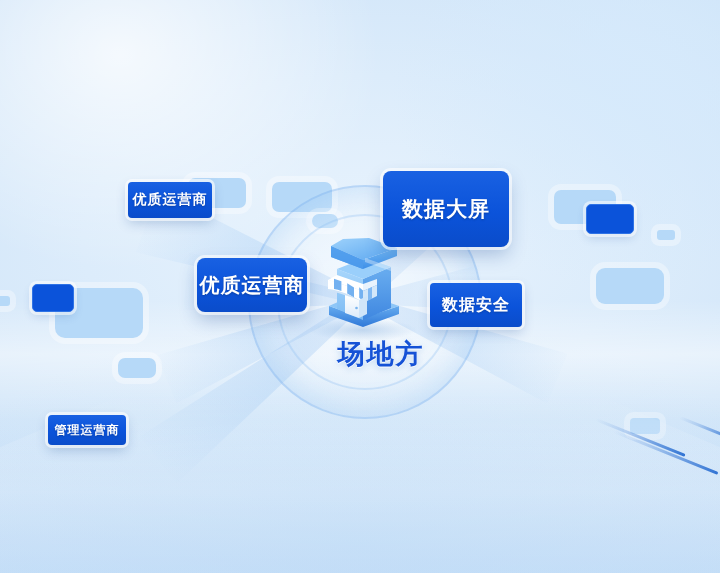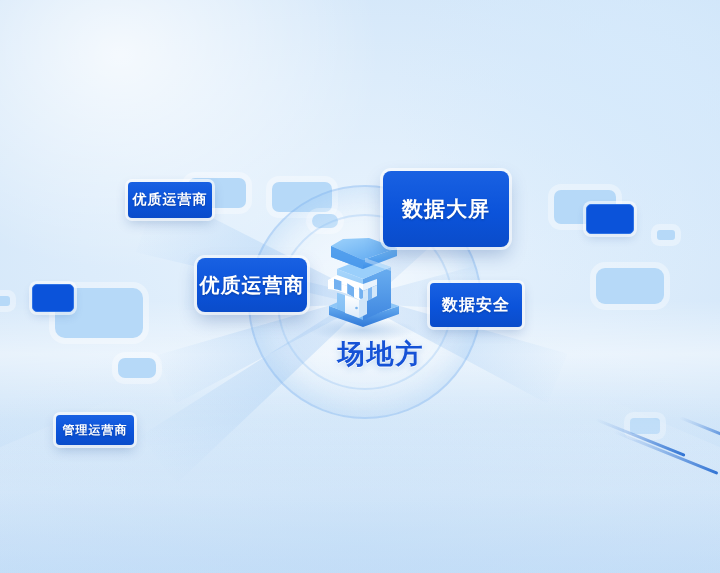--- a/index.html
+++ b/index.html
@@ -82,21 +82,21 @@
   }
   .badge.sq{border-radius:4px;box-shadow:0 0 0 3px rgba(255,255,255,.62),0 5px 12px rgba(18,66,142,.25);}
 
   
   #b-card   {left:383px;top:171px;width:126px;height:76px;font-size:21px;}
   #b-screen {left:528px;top:337px;width:118px;height:56px;font-size:20px;}
   #b-sec    {left:430px;top:283px;width:92px;height:44px;font-size:16px;}
   #b-fin    {left:197px;top:258px;width:110px;height:54px;font-size:20px;}
   #b-quality{left:128px;top:182px;width:84px;height:36px;font-size:14px;}
   #b-device {left:153px;top:358px;width:82px;height:36px;font-size:14px;}
-  #b-manage {left:56px;top:415px;width:78px;height:30px;font-size:12px;}
+  #b-manage {left:48px;top:415px;width:78px;height:30px;font-size:12px;}
 
   
   .hub{position:absolute;left:363px;top:293px;width:0;height:0;}
   .hub svg{position:absolute;left:-48px;top:-58px;}
   .hub-shadow{
     position:absolute;left:-54px;top:26px;width:108px;height:22px;border-radius:50%;
     background:radial-gradient(closest-side,rgba(110,160,215,.38),rgba(110,160,215,0));
   }
   .hub-title{
     position:absolute;left:381px;top:336px;transform:translateX(-50%);

